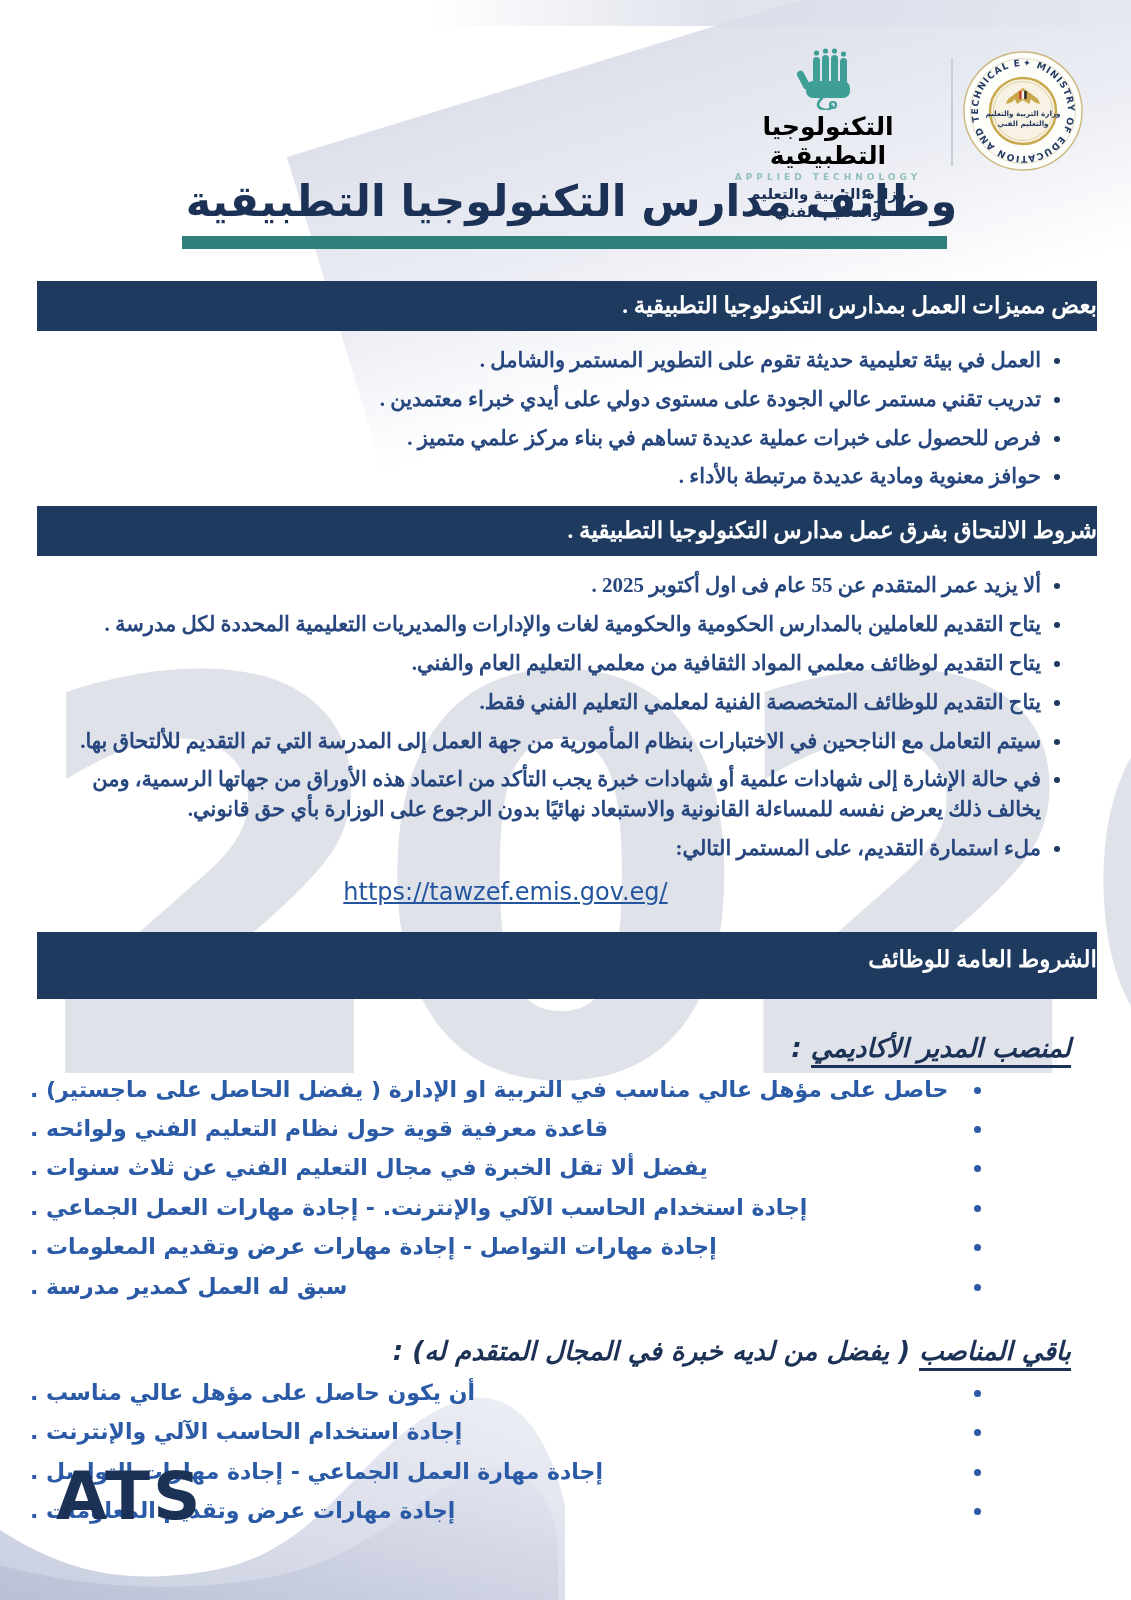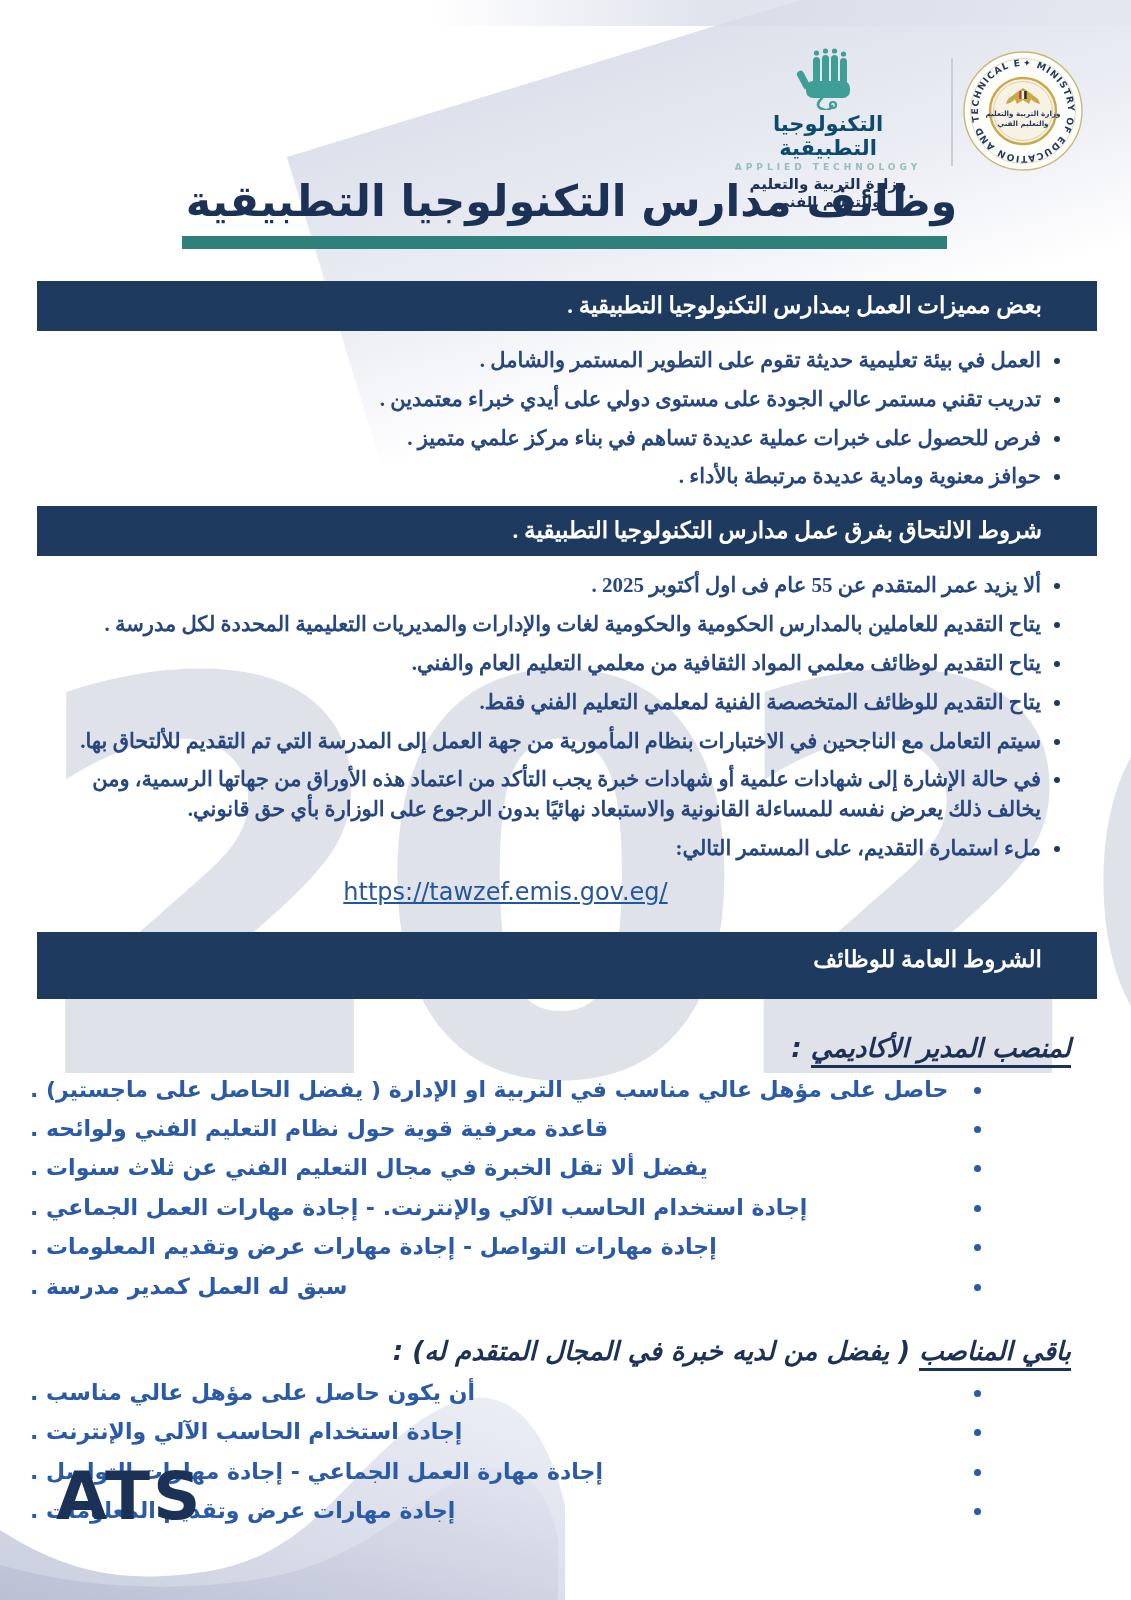--- a/index.html
+++ b/index.html
@@ -22,37 +22,37 @@
     position:absolute;top:672px;left:22px;z-index:0;
     font-size:545px;line-height:.78;font-weight:bold;letter-spacing:-30px;
     color:#b6bccd;opacity:.42;white-space:nowrap;pointer-events:none;
     font-family:"DejaVu Sans", sans-serif;
   }
   .wave{position:absolute;left:0;bottom:0;z-index:0;pointer-events:none;}
   
   .header{position:absolute;top:0;left:0;right:0;height:270px;z-index:2;}
   .ats-logo{position:absolute;top:48px;right:198px;width:210px;text-align:center;}
   .ats-logo .hand{display:block;margin:0 auto 2px auto;}
-  .ats-ar{display:block;color:#0c4a6e;font-weight:bold;font-size:21px;direction:rtl;}
+  .ats-ar{display:block;color:#000000;font-weight:bold;font-size:25px;direction:rtl;}
   .ats-en{display:block;color:#92c0ba;font-size:9px;letter-spacing:4px;margin-top:2px;font-weight:bold;}
   .ats-ministry{display:block;color:#1c3156;font-weight:bold;font-size:15px;margin-top:3px;direction:rtl;}
   .logo-divider{position:absolute;top:58px;left:951px;width:2px;height:108px;background:#c9cdd8;}
   .seal{position:absolute;top:50px;left:962px;}
   
   .title-wrap{position:absolute;top:176px;left:12px;right:0;text-align:center;z-index:2;}
   .page-title{
     margin:0;font-size:43px;font-weight:bold;color:#1c3156;direction:rtl;
     font-family:"DejaVu Sans", sans-serif;letter-spacing:-1px;
   }
   .title-underline{width:765px;height:13px;background:#2f807a;margin:10px auto 0 38px;margin-left:170px;}
   
   .content{position:absolute;top:281px;left:0;right:0;z-index:1;}
   .bar{
     margin-left:37px;margin-right:34px;height:50px;background:#1e3a5f;color:#ffffff;
-    direction:rtl;text-align:right;line-height:50px;padding-right:55px;box-sizing:border-box;
+    direction:rtl;text-align:right;line-height:50px;box-sizing:border-box;
     font-family:"Liberation Serif", serif;font-weight:bold;font-size:23px;
   }
   .bar.tall{height:67px;line-height:55px;}
   ul.bullets{
     direction:rtl;text-align:right;list-style:disc;
     margin:15px 62px 14px 30px;padding:0 28px 0 0;
     color:#27477e;font-size:21px;font-family:"Liberation Serif", serif;font-weight:bold;
   }
   ul.bullets li{margin-bottom:9px;line-height:1.42;margin-left:33px;}
   ul.bullets li::marker{color:#1e3a5f;}

